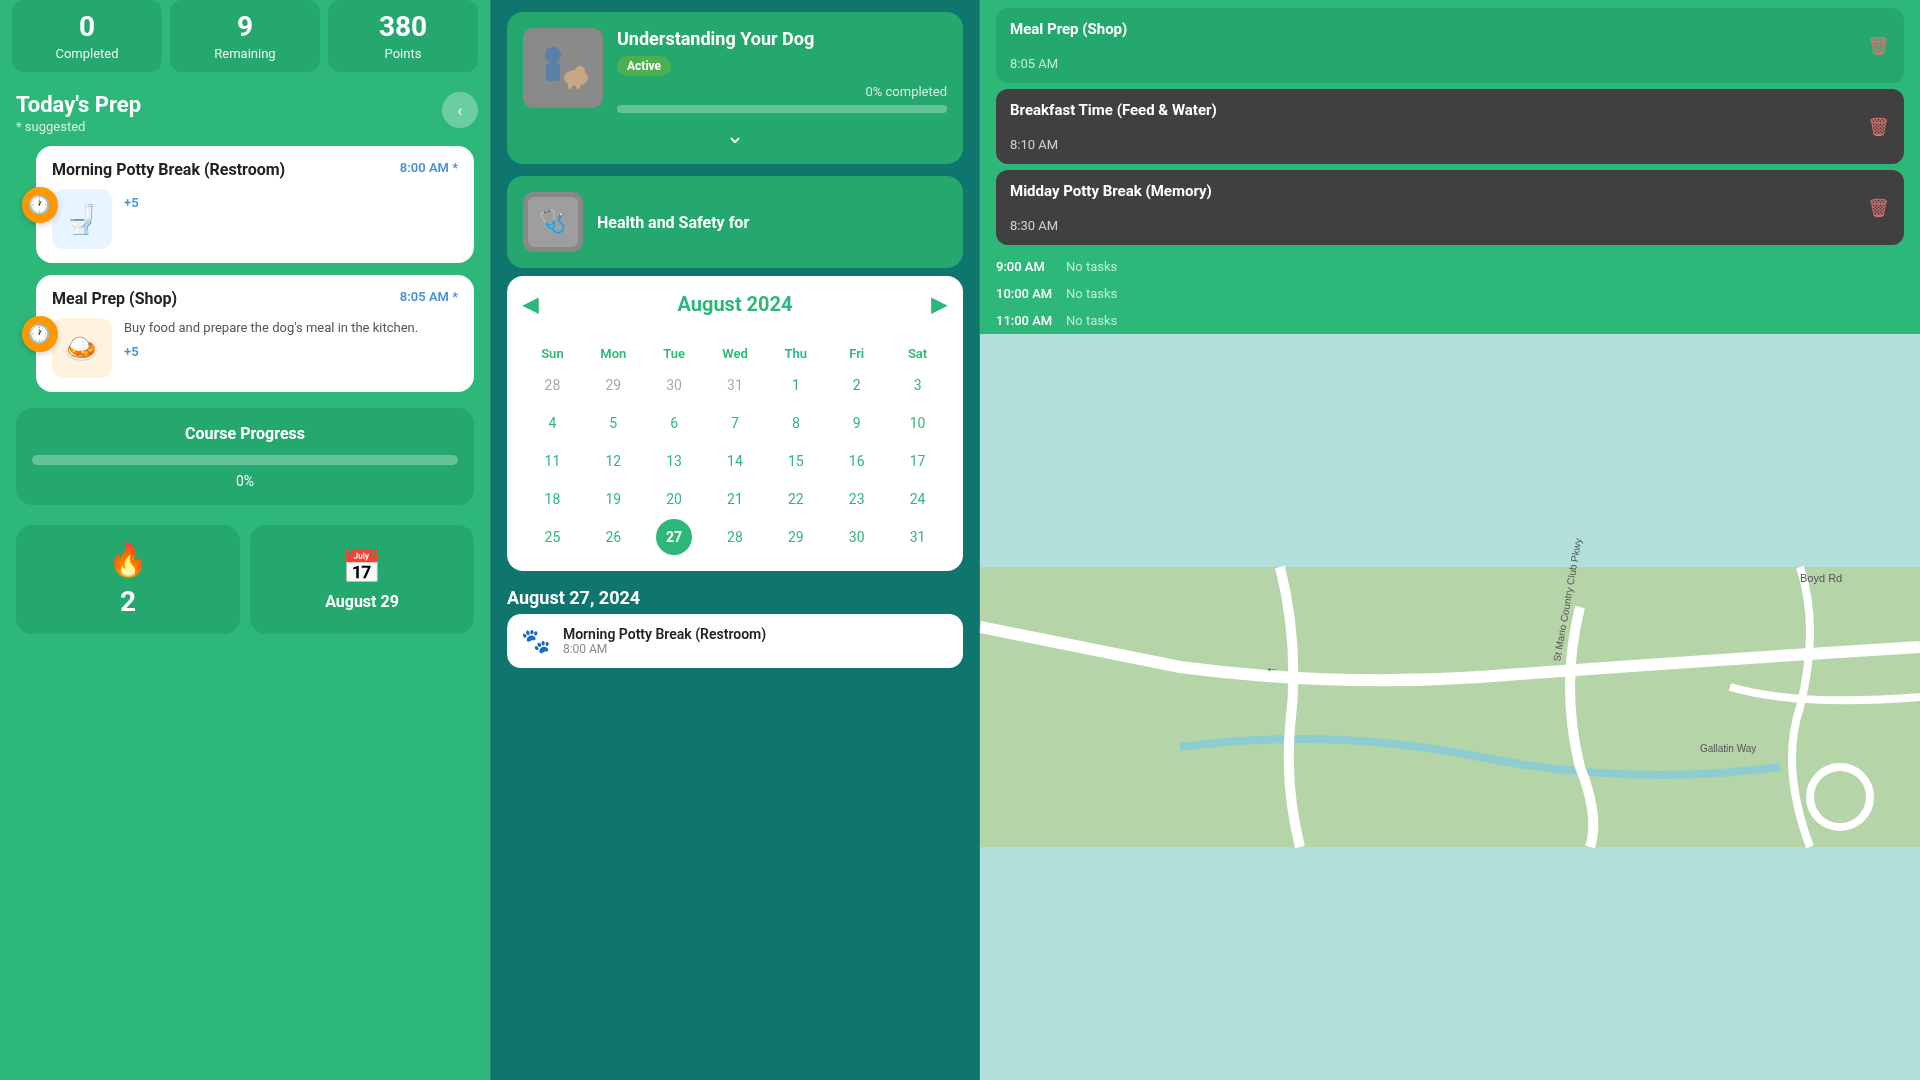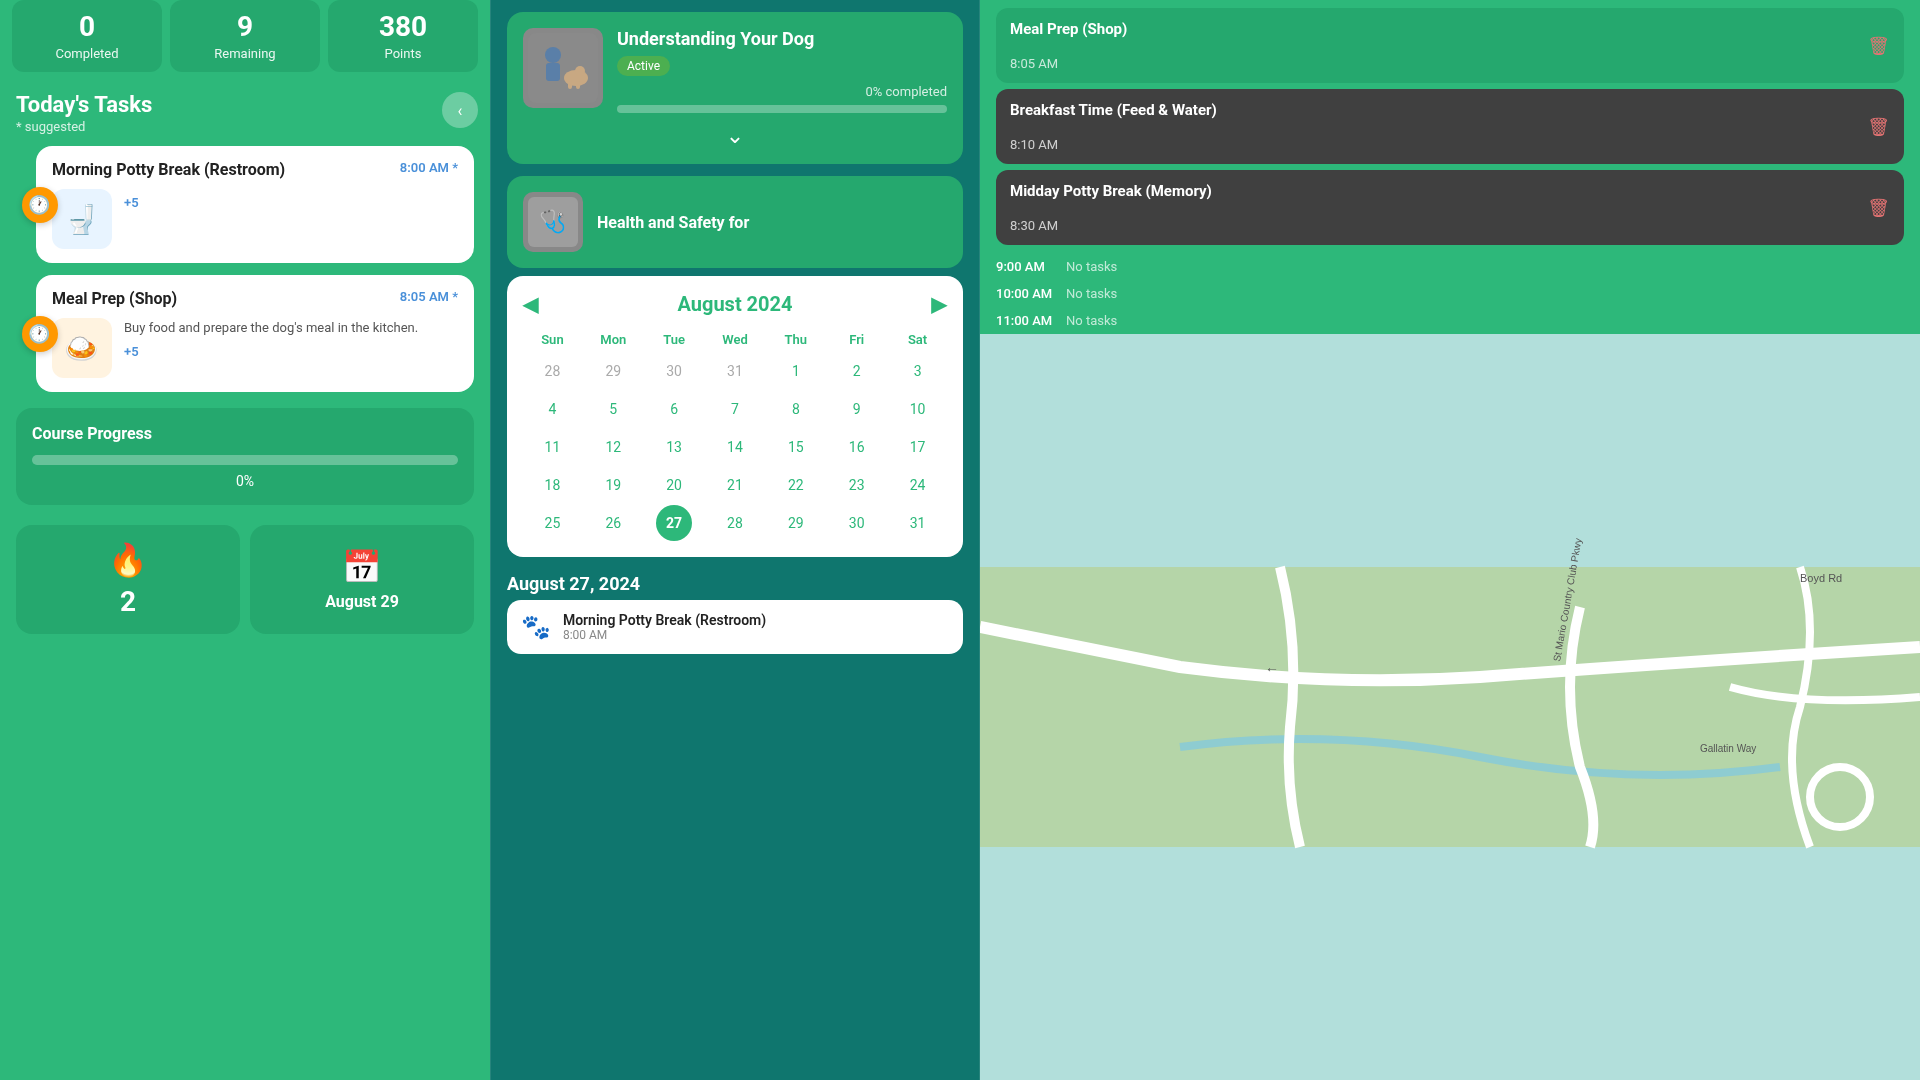--- a/index.html
+++ b/index.html
@@ -157,21 +157,21 @@
     .course-progress-card {
       margin: 8px 16px;
       background: #25a86e;
       border-radius: 16px;
       padding: 16px;
     }
     .course-progress-title {
       color: white;
       font-size: 16px;
       font-weight: 700;
-      text-align: left;
+      text-align: center;
       margin-bottom: 12px;
     }
     .progress-bar-bg {
       background: rgba(255,255,255,0.3);
       border-radius: 8px;
       height: 10px;
       margin-bottom: 8px;
     }
     .progress-bar-fill {
       height: 10px;
@@ -258,21 +258,21 @@
       color: white;
       font-size: 18px;
       font-weight: 700;
       margin-bottom: 6px;
     }
     .course-badge {
       display: inline-block;
       background: #4caf50;
       color: white;
       font-size: 12px;
-      font-weight: 400;
+      font-weight: 700;
       padding: 3px 10px;
       border-radius: 12px;
       margin-bottom: 8px;
     }
     .course-completed {
       color: rgba(255,255,255,0.8);
       font-size: 13px;
       margin-bottom: 6px;
       text-align: right;
     }
@@ -344,20 +344,21 @@
       display: grid;
       grid-template-columns: repeat(7, 1fr);
       gap: 2px;
       text-align: center;
     }
     .cal-day-header {
       font-size: 13px;
       font-weight: 600;
       color: #2db87a;
       padding: 4px 0;
+      margin-top: 14px;
     }
     .cal-day {
       font-size: 14px;
       color: #2db87a;
       padding: 6px 0;
       border-radius: 50%;
       cursor: pointer;
       width: 36px;
       height: 36px;
       display: flex;
@@ -492,21 +493,21 @@
       <span class="stat-number">9</span>
       <span class="stat-label">Remaining</span>
     </div>
     <div class="stat-box">
       <span class="stat-number">380</span>
       <span class="stat-label">Points</span>
     </div>
   </div>
 
   <div class="section-header" style="position:relative;">
-    <div class="section-title">Today's Tasks</div>
+    <div class="section-title">Today's Prep</div>
     <div class="section-subtitle">* suggested</div>
     <div class="collapse-btn">‹</div>
   </div>
 
   <div class="tasks-container">
 
     <div class="task-card" style="margin-left: 20px;">
       <div class="task-clock">🕐</div>
       <div class="task-card-header">
         <span class="task-title">Morning Potty Break (Restroom)</span>

